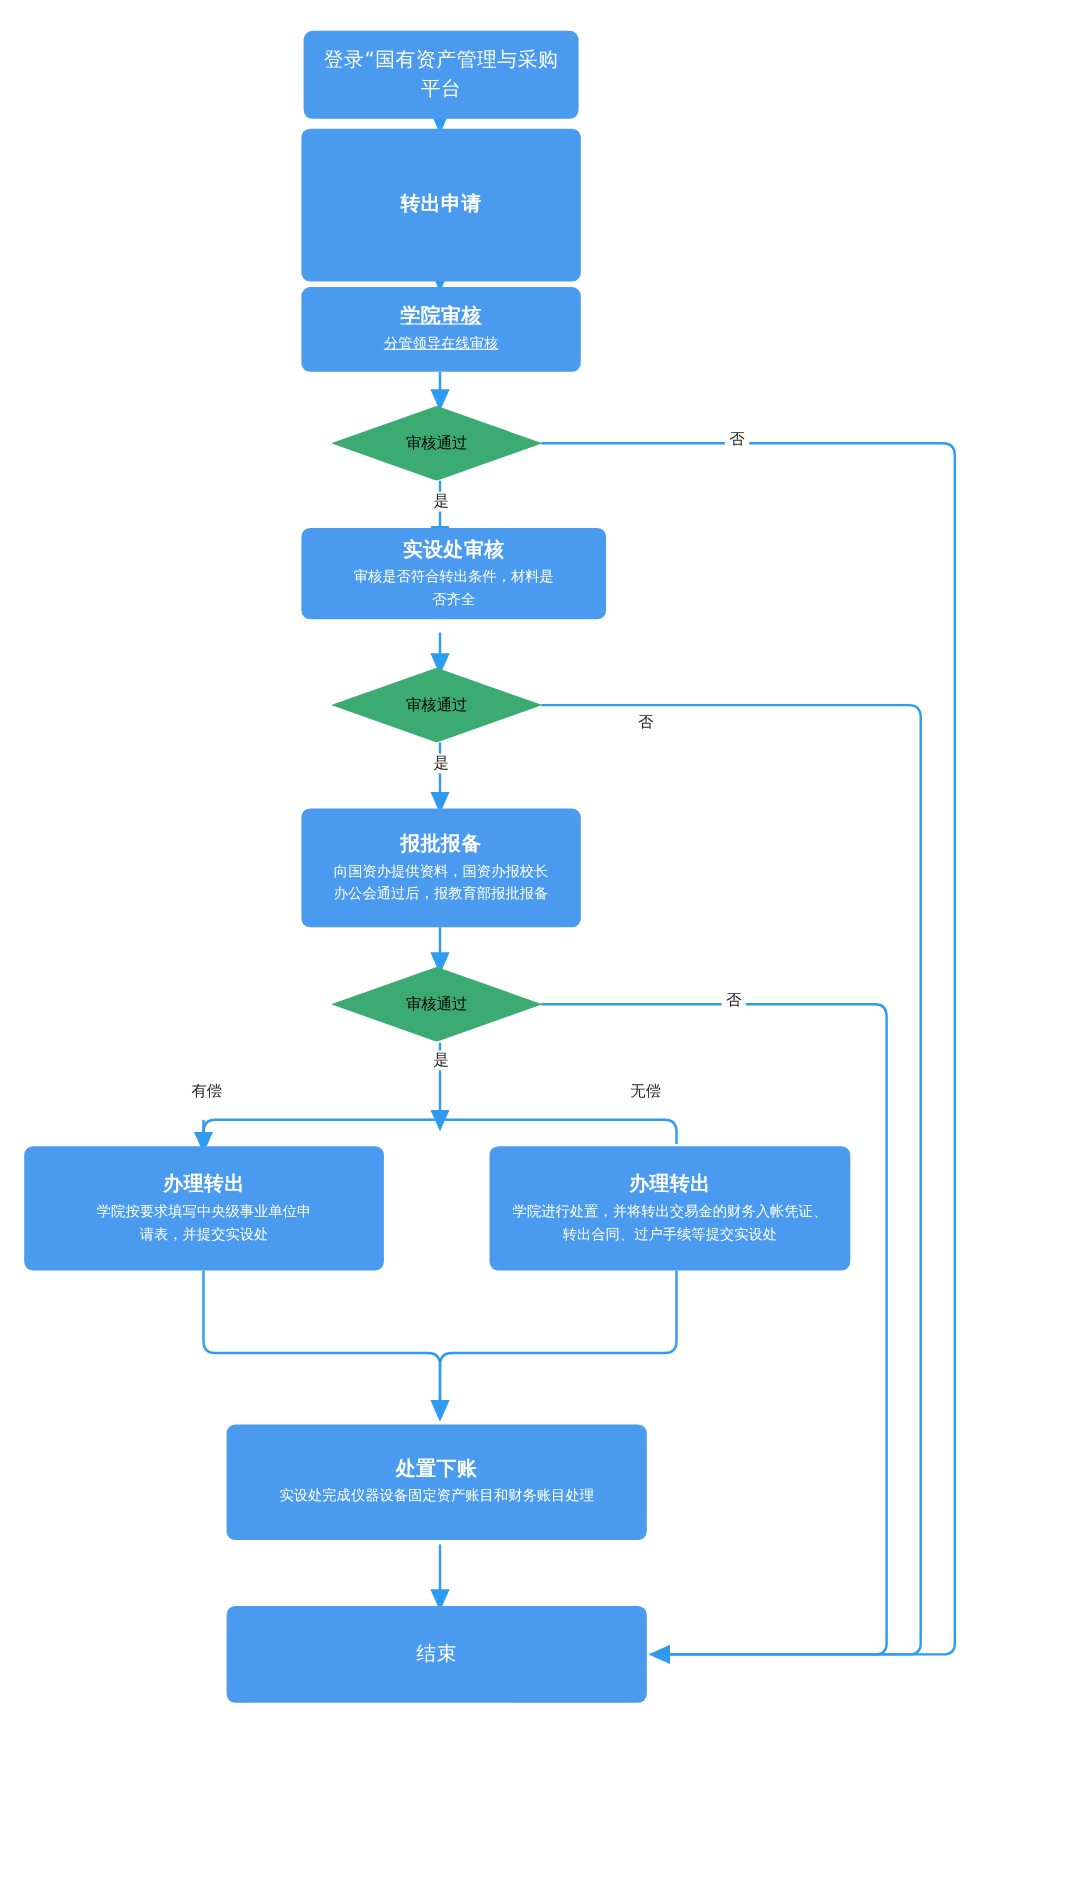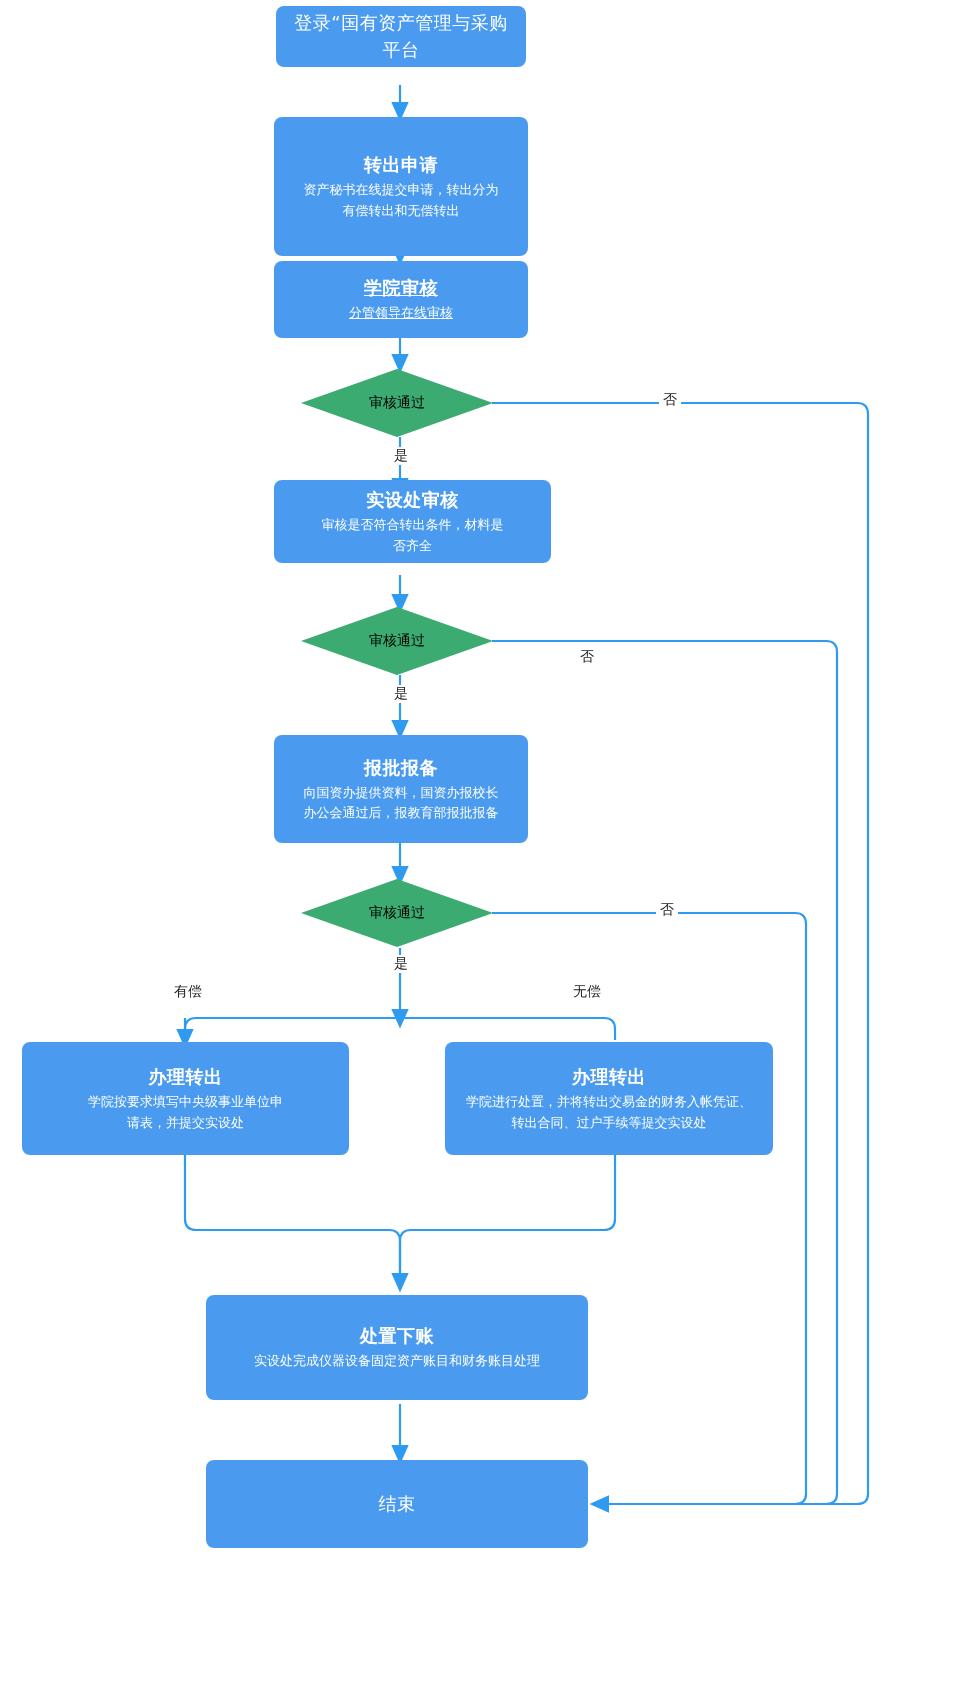--- a/index.html
+++ b/index.html
@@ -65,28 +65,26 @@
       <path d="M185,1040 L185,1029 Q185,1018 196,1018 L604,1018 Q615,1018 615,1029 L615,1040"></path>
       <path d="M185,1018 L185,1038" marker-end="url(#ah)"></path>
 
       <path d="M185,1155 L185,1219 Q185,1230 196,1230 L389,1230 Q400,1230 400,1241 L400,1282" marker-end="url(#ah)"></path>
       <path d="M615,1155 L615,1219 Q615,1230 604,1230 L411,1230 Q400,1230 400,1241 L400,1282"></path>
 
       <path d="M400,1404 L400,1454" marker-end="url(#ah)"></path>
     </g>
   </svg>
 
-  <div class="node proc single" style="left:276px;top:6px;width:250px;height:61px;align-items:center;">
+  <div class="node proc single" style="left:276px;top:28px;width:250px;height:80px;align-items:center;">
     <div class="t">登录“国有资产管理与采购平台</div>
   </div>
 
   <div class="node proc" style="left:274px;top:117px;width:254px;height:139px;">
     <div class="t">转出申请</div>
-    <div class="s" style="white-space:pre-line;">资产秘书在线提交申请，转出分为
-有偿转出和无偿转出</div>
   </div>
 
   <div class="node proc" style="left:274px;top:261px;width:254px;height:77px;text-decoration:underline;">
     <div class="t">学院审核</div>
     <div class="s" style="white-space:pre-line;">分管领导在线审核</div>
   </div>
 
   <div class="diamond" style="left:301px;top:369px;width:192px;height:68px;">
     <div class="shape"></div>
     <div class="lbl">审核通过</div>

